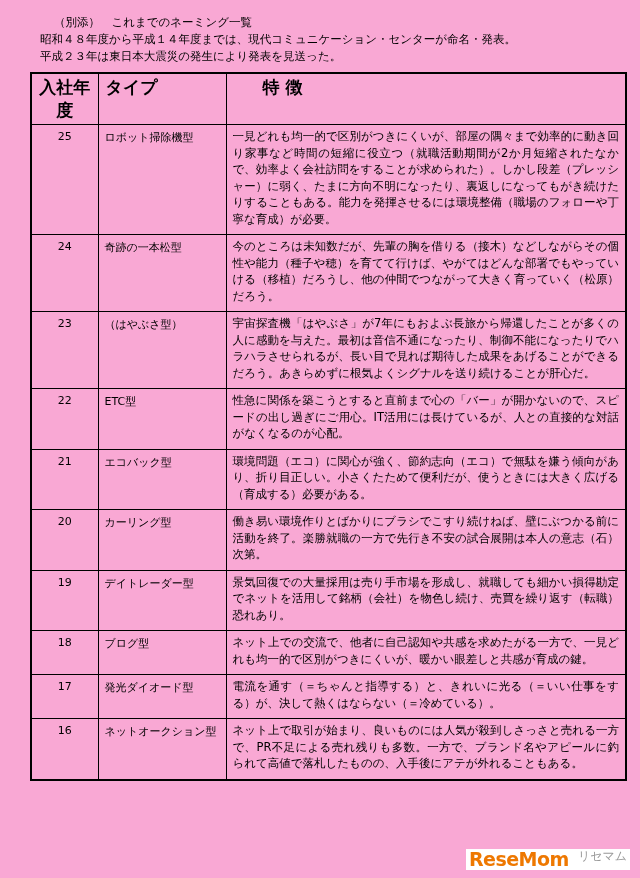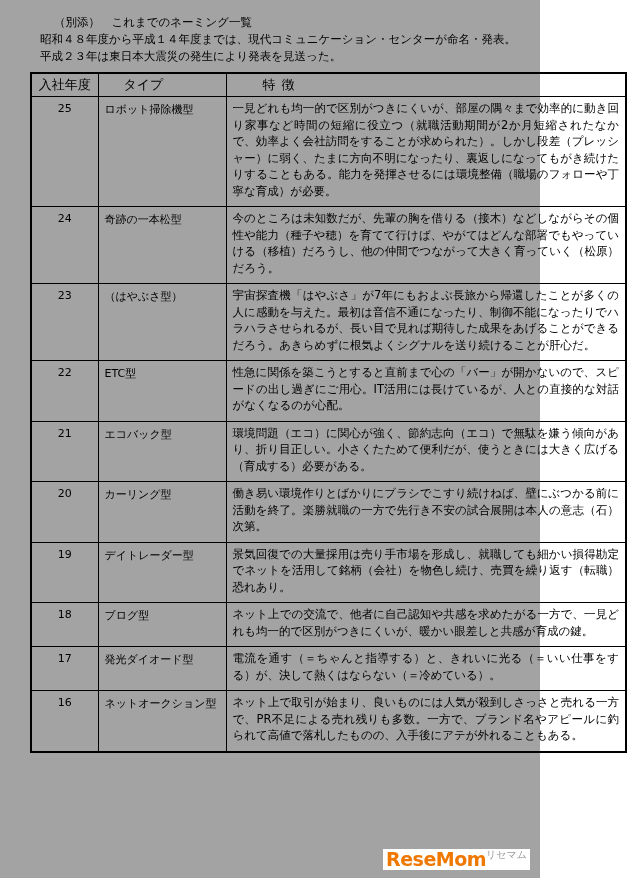--- a/index.html
+++ b/index.html
@@ -5,24 +5,24 @@
   * { margin: 0; padding: 0; box-sizing: border-box; }
   html, body { background: #ffffff; }
   body {
     width: 640px;
     min-height: 878px;
     font-family: "DejaVu Sans", "Liberation Sans", sans-serif;
     color: #000000;
   }
   .page {
     position: relative;
-    width: 540px;
+    width: 640px;
     min-height: 878px;
     padding: 14px 13px 6px 30px;
-    background: #a3a3a3;
+    background: #f9a8d4;
   }
   .intro { margin-bottom: 7px; }
   .doc-title {
     padding-left: 24px;
     font-size: 11.5px;
     line-height: 17px;
   }
   .intro-line {
     padding-left: 10px;
     font-size: 11.5px;
@@ -34,28 +34,28 @@
     table-layout: fixed;
     border: 2px solid #000;
   }
   table.naming th, table.naming td {
     border: 1px solid #000;
     vertical-align: top;
   }
   th.col-year { width: 67px; }
   th.col-type { width: 128px; }
   thead th {
-    font-weight: normal;
-    font-size: 13px;
+    font-weight: bold;
+    font-size: 17px;
     padding: 2px 4px;
     height: 19px;
     text-align: left;
   }
   th.col-year { text-align: center; padding: 2px 1px; }
-  th.col-type { padding-left: 25px; margin-top: 8px; }
+  th.col-type { padding-left: 7px; margin-top: 8px; }
   th.col-feature { padding-left: 36px; letter-spacing: 6px; }
   td.year {
     text-align: center;
     font-size: 11px;
     padding: 5px 1px 4px 1px;
     white-space: nowrap;
   }
   td.type {
     font-size: 11px;
     padding: 5px 3px 4px 6px;
@@ -77,23 +77,23 @@
     white-space: nowrap;
   }
   .logo-main {
     color: #ee7800;
     font-weight: bold;
     font-size: 19px;
     letter-spacing: -0.5px;
   }
   .logo-sub {
     color: #999999;
-    font-size: 10px;
+    font-size: 12px;
     vertical-align: top;
-    margin-left: 0;
+    margin-left: 9px;
   }
 </style>
 </head>
 <body>
 
 <div class="page">
 
   <div class="intro">
     <div class="doc-title">（別添）　これまでのネーミング一覧</div>
     <div class="intro-line">昭和４８年度から平成１４年度までは、現代コミュニケーション・センターが命名・発表。</div>

